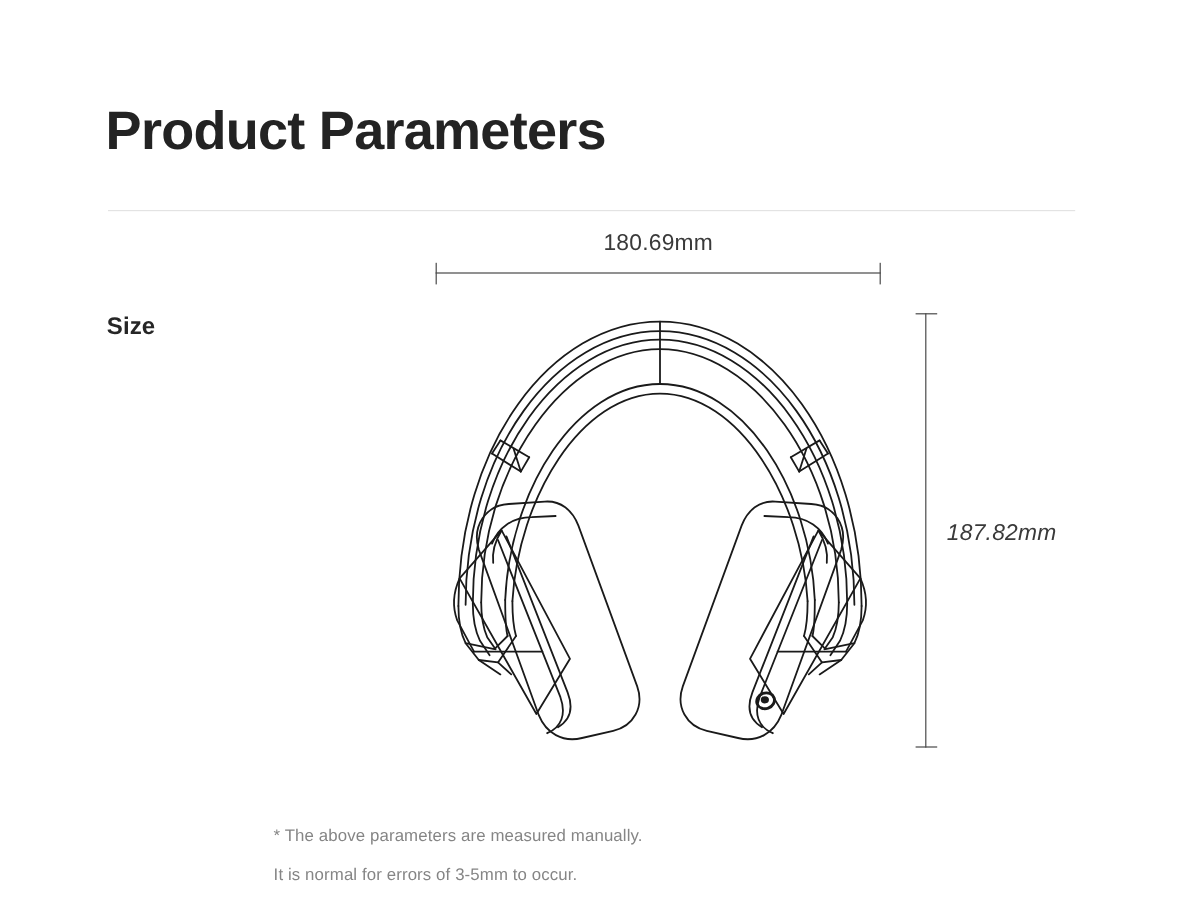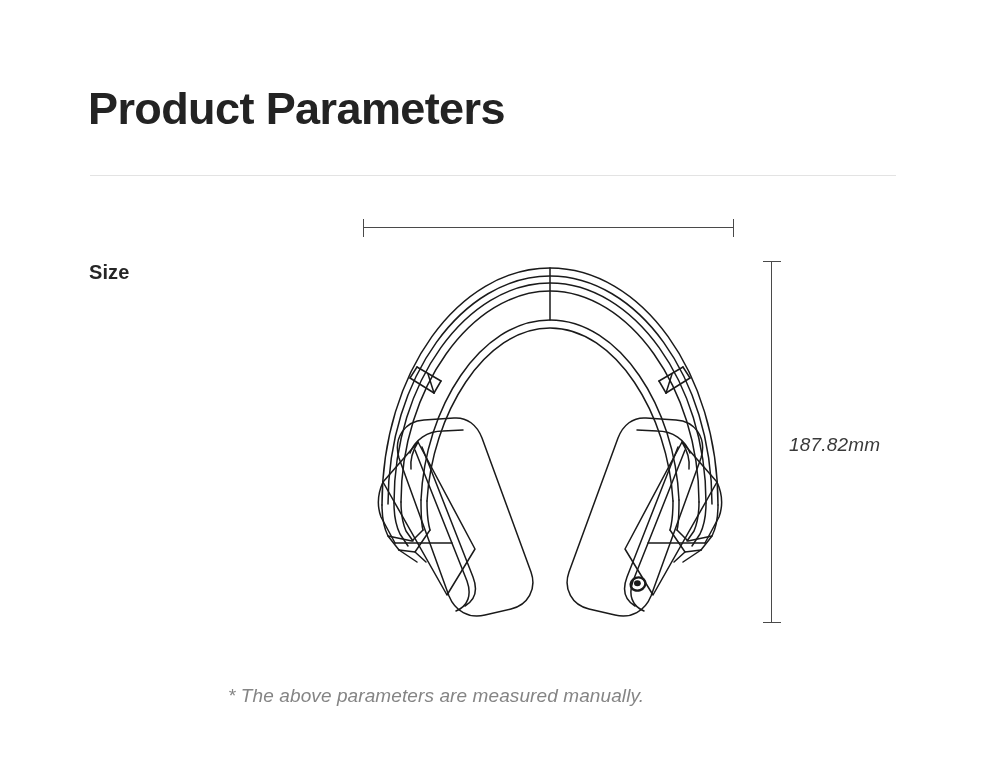--- a/index.html
+++ b/index.html
@@ -139,39 +139,39 @@
     display: block;
     width: 100%;
     height: 100%;
   }
 
   
   .footnote {
     position: absolute;
     left: 228px;
     top: 680px;
-    font-size: 19px;
+    font-size: 14px;
     line-height: 32px;
     color: #858585;
     letter-spacing: 0.1px;
-    font-style: italic;
   }
   .footnote div { white-space: nowrap; }
 </style>
 </head>
 <body>
 
 <div id="page">
 
   <div class="page-title">Product Parameters</div>
 
   <div class="divider"></div>
 
   <div class="row-label">Size</div>
 
+  <div class="dim-h-label">180.69mm</div>
 
   <div class="dim-h">
     <div class="cap left"></div>
     <div class="shaft"></div>
     <div class="cap right"></div>
   </div>
 
   <div class="dim-v">
     <div class="cap top"></div>
     <div class="shaft"></div>
@@ -276,15 +276,16 @@
         <path d="M335 203 C330 190 318 181 302 181 L282 180"></path>
         <path d="M330 200 L278 331 C273 345 277 356 289 361"></path>
         <path d="M323 197 L272 327 C267 340 270 350 280 356"></path>
       </g>
 
     </svg>
   </div>
 
   <div class="footnote">
     <div>* The above parameters are measured manually.</div>
+    <div>It is normal for errors of 3-5mm to occur.</div>
   </div>
 
 </div>
 
 </body></html>

